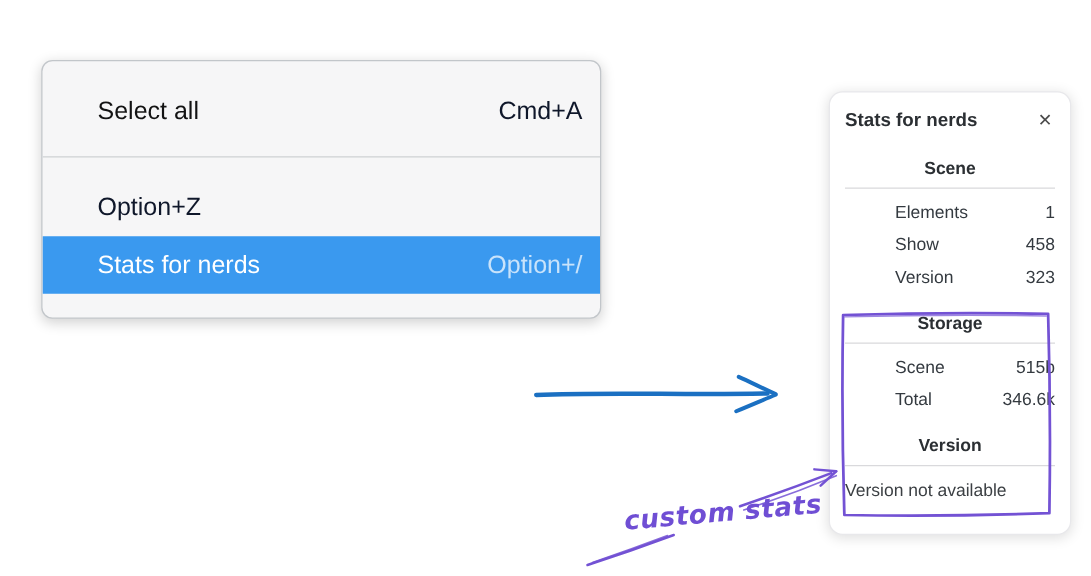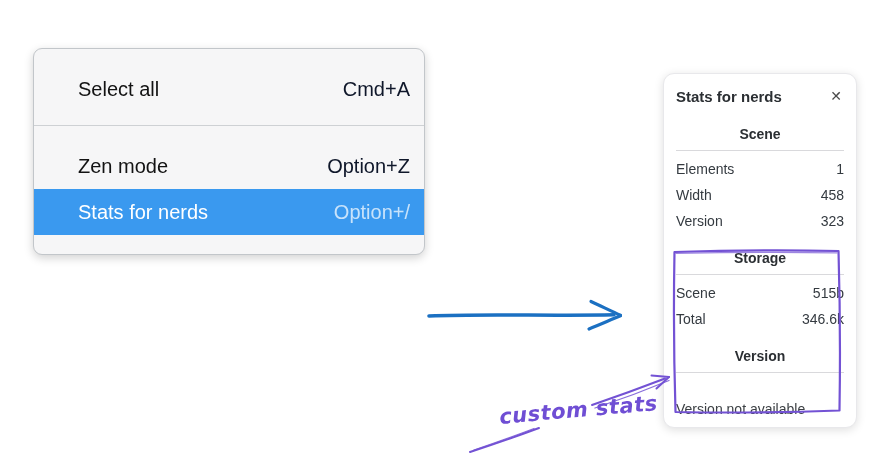--- a/index.html
+++ b/index.html
@@ -10,21 +10,21 @@
     background: #ffffff;
     overflow: hidden;
     font-family: "Liberation Sans", sans-serif;
   }
 
   
   .menu {
     position: absolute;
     left: 33px;
     top: 48px;
-    width: 392px;
+    width: 448px;
     box-sizing: border-box;
     background: #f6f6f7;
     border: 1px solid #c2c6ca;
     border-radius: 9px;
     box-shadow: 0 3px 10px rgba(0,0,0,0.18);
     padding: 17px 0 19px 0;
     overflow: hidden;
   }
   .menu-item {
     height: 46px;
@@ -79,23 +79,24 @@
     font-weight: bold;
     font-size: 14px;
     color: #2b2f33;
     margin: 21px 0 8px 0;
   }
   .section-divider { height: 1px; background: #d9d9dc; }
   .stat-row {
     display: flex;
     justify-content: space-between;
     margin-top: 10px;
+    margin-left: 40px;
   }
   .stat-row .stat-value { text-align: right; }
-  .version-note { margin-top: 28px; font-size: 14px; color: #3c4044; }
+  .version-note { margin-top: 11px; font-size: 14px; color: #3c4044; }
 
   
   .overlay {
     position: absolute;
     left: 0; top: 0;
     width: 873px; height: 461px;
     pointer-events: none;
   }
   .custom-stats-label {
     position: absolute;
@@ -116,21 +117,20 @@
 
 <div class="canvas">
 
   <div class="menu">
     <div class="menu-item">
       <span>Select all</span>
       <span class="shortcut">Cmd+A</span>
     </div>
     <div class="menu-divider"></div>
     <div class="menu-item">
-      <span>Zen mode</span>
       <span class="shortcut">Option+Z</span>
     </div>
     <div class="menu-item highlighted">
       <span>Stats for nerds</span>
       <span class="shortcut">Option+/</span>
     </div>
   </div>
 
   <div class="stats-panel">
     <div class="panel-header">
@@ -138,21 +138,21 @@
       <span class="close-btn">✕</span>
     </div>
 
     <div class="section-heading">Scene</div>
     <div class="section-divider"></div>
     <div class="stat-row">
       <span class="stat-label">Elements</span>
       <span class="stat-value">1</span>
     </div>
     <div class="stat-row">
-      <span class="stat-label">Width</span>
+      <span class="stat-label">Show</span>
       <span class="stat-value">458</span>
     </div>
     <div class="stat-row">
       <span class="stat-label">Version</span>
       <span class="stat-value">323</span>
     </div>
 
     <div class="section-heading">Storage</div>
     <div class="section-divider"></div>
     <div class="stat-row">

